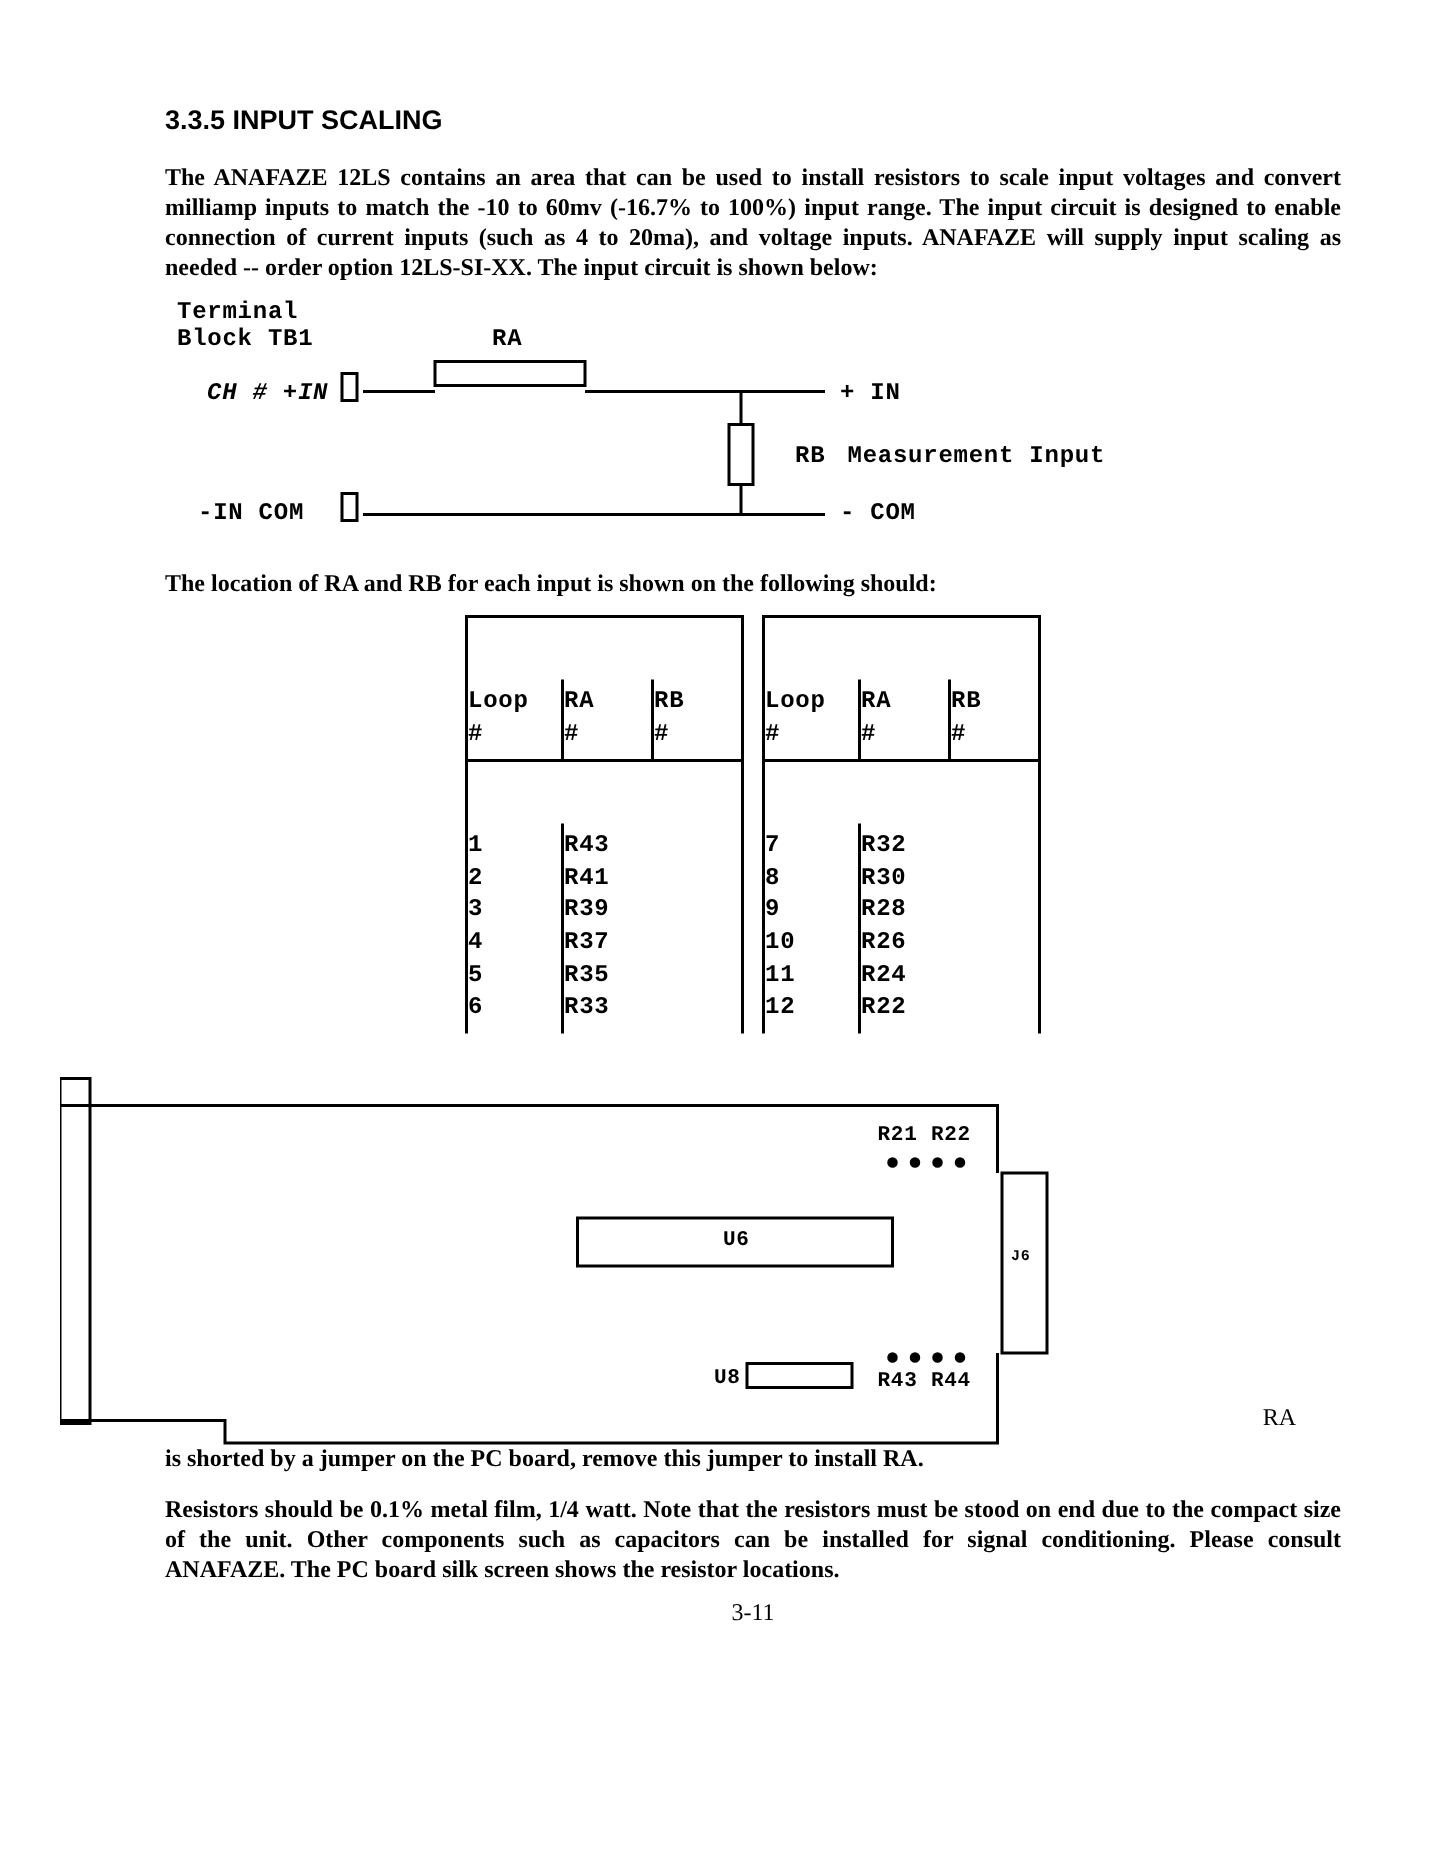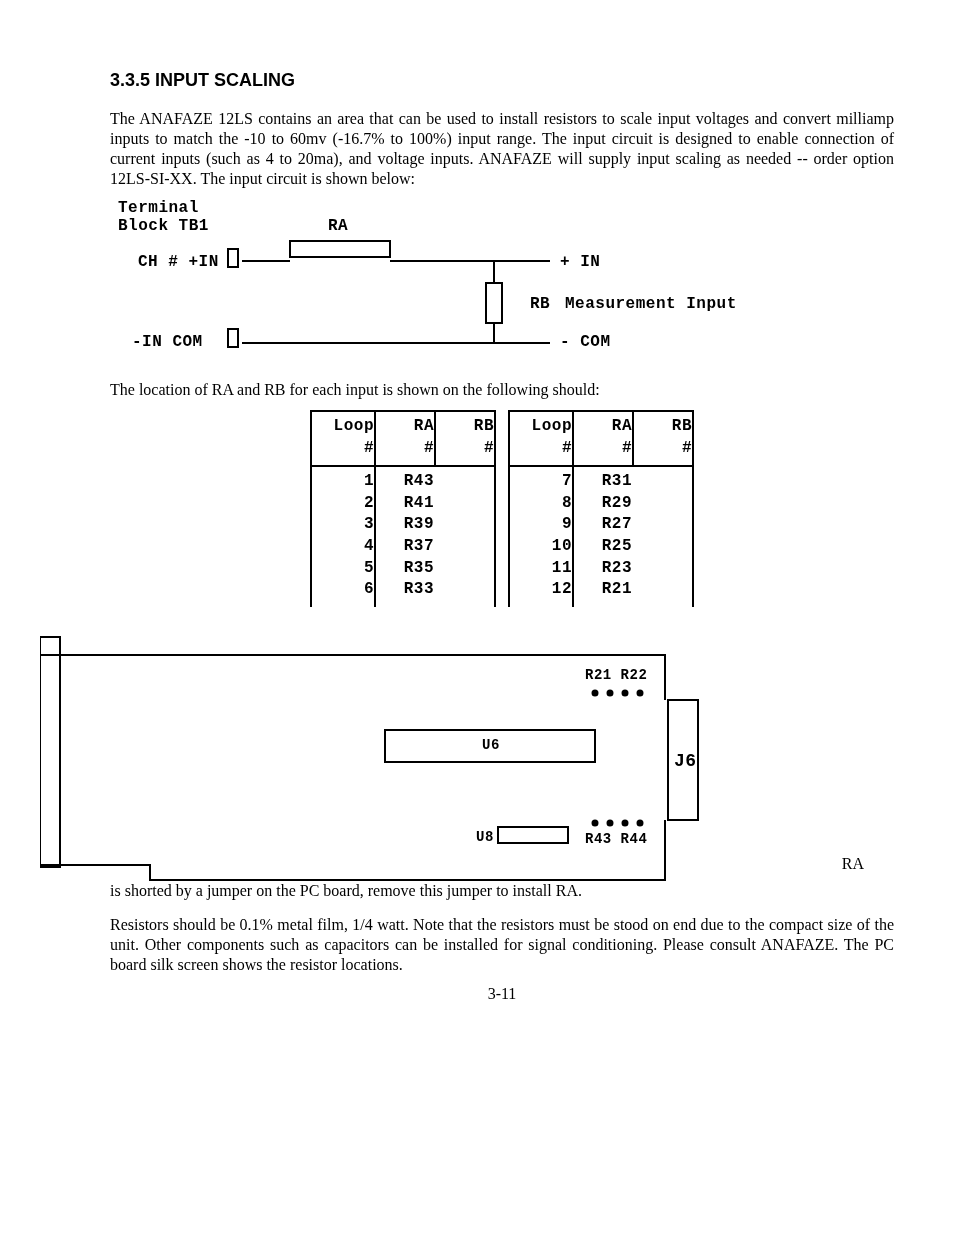--- a/index.html
+++ b/index.html
@@ -15,20 +15,21 @@
   .heading {
     font-family: Arial, Helvetica, sans-serif;
     font-weight: bold;
     font-size: 18px;
     margin-bottom: 18px;
   }
   .para {
     text-align: justify;
     line-height: 1.25;
     margin-bottom: 10px;
+    font-weight: bold;
   }
   .mono {
     font-family: "Courier New", monospace;
     font-weight: bold;
     letter-spacing: 0.5px;
   }
   
   .circuit {
     position: relative;
     height: 175px;
@@ -44,24 +45,25 @@
     width: fit-content;
   }
   .rblock {
     border: 2px solid #000;
     border-bottom: none;
   }
   .rhead { display: flex; }
   .rbody { display: flex; border-top: 2px solid #000; }
   .rcol {
     width: 58px;
-    text-align: right;
+    text-align: left;
     padding: 4px 0 6px 0;
     line-height: 1.35;
     border-right: 2px solid #000;
+    margin-top: 41px;
   }
   .rcol:last-child { border-right: none; }
   .rcol.wide { width: 62px; }
   
   .board {
     position: relative;
     height: 260px;
     margin: 18px 0 0 -70px;
     width: 700px;
   }
@@ -82,21 +84,21 @@
 <body>
 
 <div class="heading">3.3.5 INPUT SCALING</div>
 
 <div class="para">The ANAFAZE 12LS contains an area that can be used to install resistors to scale input voltages and convert milliamp inputs to match the -10 to 60mv (-16.7% to 100%) input range. The input circuit is designed to enable connection of current inputs (such as 4 to 20ma), and voltage inputs.  ANAFAZE will supply input scaling as needed -- order option 12LS-SI-XX.  The input circuit is shown below:</div>
 
 <div class="circuit">
   <span class="lbl mono" style="left:8px; top:0;">Terminal</span>
   <span class="lbl mono" style="left:8px; top:18px;text-align:right;">Block TB1</span>
   <span class="lbl mono" style="left:218px; top:18px;">RA</span>
-  <span class="lbl mono" style="left:28px; top:54px;">CH # +IN</span>
+  <span class="lbl mono" style="left:28px; top:54px;font-style:italic;">CH # +IN</span>
   <span class="lbl mono" style="left:22px; top:134px;">-IN COM</span>
   <span class="lbl mono" style="left:450px; top:54px;">+ IN</span>
   <span class="lbl mono" style="left:420px; top:96px;">RB</span>
   <span class="lbl mono" style="left:455px; top:96px;">Measurement Input</span>
   <span class="lbl mono" style="left:450px; top:134px;">- COM</span>
 
   <svg width="640" height="175">
     <g stroke="#000" stroke-width="2" fill="none">
 
       <rect x="118" y="50" width="10" height="18"></rect>
@@ -133,21 +135,21 @@
     </div>
   </div>
   <div class="rblock">
     <div class="rhead">
       <div class="rcol wide"><span>Loop</span><br><span>#</span></div>
       <div class="rcol"><span>RA</span><br><span>#</span></div>
       <div class="rcol"><span>RB</span><br><span>#</span></div>
     </div>
     <div class="rbody">
       <div class="rcol wide">7<br>8<br>9<br>10<br>11<br>12</div>
-      <div class="rcol">R31<br>R29<br>R27<br>R25<br>R23<br>R21</div>
+      <div class="rcol">R32<br>R30<br>R28<br>R26<br>R24<br>R22</div>
     </div>
   </div>
 </div>
 
 <div class="board">
   <svg width="700" height="260">
     <g stroke="#000" stroke-width="2" fill="none">
 
       <polyline points="0,30 625,30 625,75"></polyline>
       <polyline points="0,240 110,240 110,255 625,255 625,195"></polyline>
@@ -166,21 +168,21 @@
       <circle cx="600" cy="68" r="2.5" fill="#000"></circle>
 
       <circle cx="555" cy="198" r="2.5" fill="#000"></circle>
       <circle cx="570" cy="198" r="2.5" fill="#000"></circle>
       <circle cx="585" cy="198" r="2.5" fill="#000"></circle>
       <circle cx="600" cy="198" r="2.5" fill="#000"></circle>
     </g>
   </svg>
   <span class="lbl mono" style="left:545px; top:42px; font-size:14px;">R21 R22</span>
   <span class="lbl mono" style="left:442px; top:112px; font-size:14px;">U6</span>
-  <span class="lbl mono" style="left:634px; top:126px; font-size:18px;">J6</span>
+  <span class="lbl mono" style="left:634px; top:126px; font-size:10px;">J6</span>
   <span class="lbl mono" style="left:436px; top:204px; font-size:14px;">U8</span>
   <span class="lbl mono" style="left:545px; top:206px; font-size:14px;">R43 R44</span>
 </div>
 
 <div class="ra-float">RA</div>
 <div class="clear"></div>
 <div class="para" style="margin-top:-4px;">is shorted by a jumper on the PC board, remove this jumper to install RA.</div>
 
 <div class="para" style="margin-top:14px;">Resistors should be 0.1% metal film, 1/4 watt.  Note that the resistors must be stood on end due to the compact size of the unit.  Other components such as capacitors can be installed for signal conditioning.  Please consult ANAFAZE. The PC board silk screen shows the resistor locations.</div>
 

